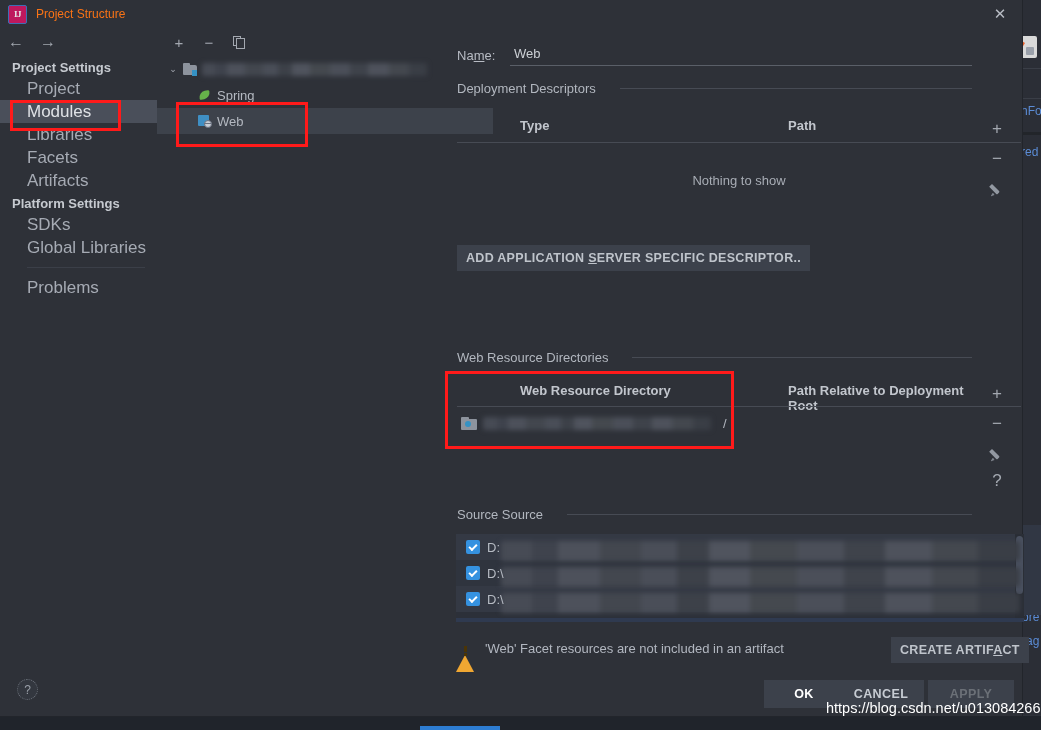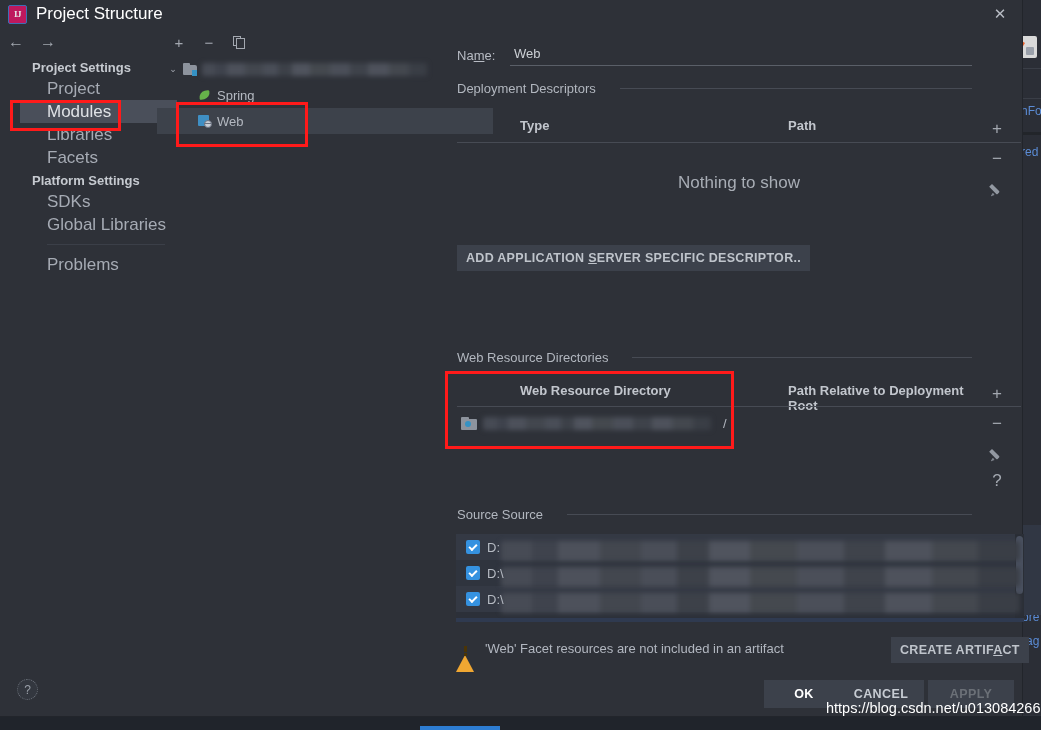--- a/index.html
+++ b/index.html
@@ -58,39 +58,38 @@
     background:#be185d; border:1.5px solid #3d6fb5; border-radius:2px;
     position:relative; margin-right:9px;
   }
   .ij-logo span {
     position:absolute; inset:0;
     color:#e6e8ea; font-size:9px; font-weight:bold;
     display:flex; align-items:center; justify-content:center;
     letter-spacing:-0.5px;
     font-family:"Liberation Serif", serif;
   }
-  .dlg-title { font-size:17px; color:#ffffff; }
+  .dlg-title { font-size:12px; color:#f97316; }
   .close-btn {
     position:absolute; right:0; top:0; width:44px; height:28px;
     display:flex; align-items:center; justify-content:center;
     color:#b8bcc4; font-size:15px; cursor:pointer;
   }
 
   
   .nav-toolbar {
     position:absolute; left:0; top:28px; width:157px; height:28px;
     display:flex; align-items:center; padding-left:8px; gap:16px;
   }
   .navarrow {
     color:#a3a8b0; font-size:16px; cursor:pointer; line-height:1;
   }
   .sidebar {
     position:absolute; left:0; top:56px; width:157px; bottom:50px;
     background:#2e3138;
-    margin-left:20px;
   }
   .nav-group {
     padding:4px 0 2px 12px; font-size:13px; font-weight:bold; color:#c6cad0;
   }
   .nav-item {
     height:23px; line-height:23px; padding-left:27px;
     font-size:17px; color:#a6abb4; cursor:pointer; position:relative;
   }
   .nav-item.selected { background:#4a4f5a; color:#dfe2e6; }
   .nav-sep { height:1px; background:#3b3f48; margin:8px 12px 8px 27px; }
@@ -182,21 +181,21 @@
   }
   .group-head .rule { flex:1; height:1px; background:#474b54; }
 
   .tbl-head {
     position:absolute; display:flex; align-items:center;
     font-size:13px; font-weight:bold; color:#c2c6cd;margin-left:48px;
   }
   .tbl-rule { position:absolute; height:1px; background:#474b54; }
 
   .nothing {
-    position:absolute; text-align:center; font-size:17px; color:#a8adb5;
+    position:absolute; text-align:center; font-size:13px; color:#a8adb5;
   }
 
   .flat-btn {
     position:absolute; background:#3c414b; color:#bfc4cb;
     font-size:12.5px; font-weight:bold; letter-spacing:0.3px;
     padding:6px 9px; cursor:pointer; border:none; font-family:inherit;
   }
   .flat-btn u { text-decoration:underline; }
 
   
@@ -333,20 +332,21 @@
     <span class="navarrow">←</span>
     <span class="navarrow">→</span>
   </div>
 
   <div class="sidebar">
     <div class="nav-group">Project Settings</div>
     <div class="nav-item">Project</div>
     <div class="nav-item selected">Modules</div>
     <div class="nav-item">Libraries</div>
     <div class="nav-item">Facets</div>
+    <div class="nav-item">Artifacts</div>
     <div class="nav-group">Platform Settings</div>
     <div class="nav-item">SDKs</div>
     <div class="nav-item">Global Libraries</div>
     <div class="nav-sep"></div>
     <div class="nav-item">Problems</div>
   </div>
 
   <div class="tree-toolbar">
     <div class="tbtn">+</div>
     <div class="tbtn">−</div>

